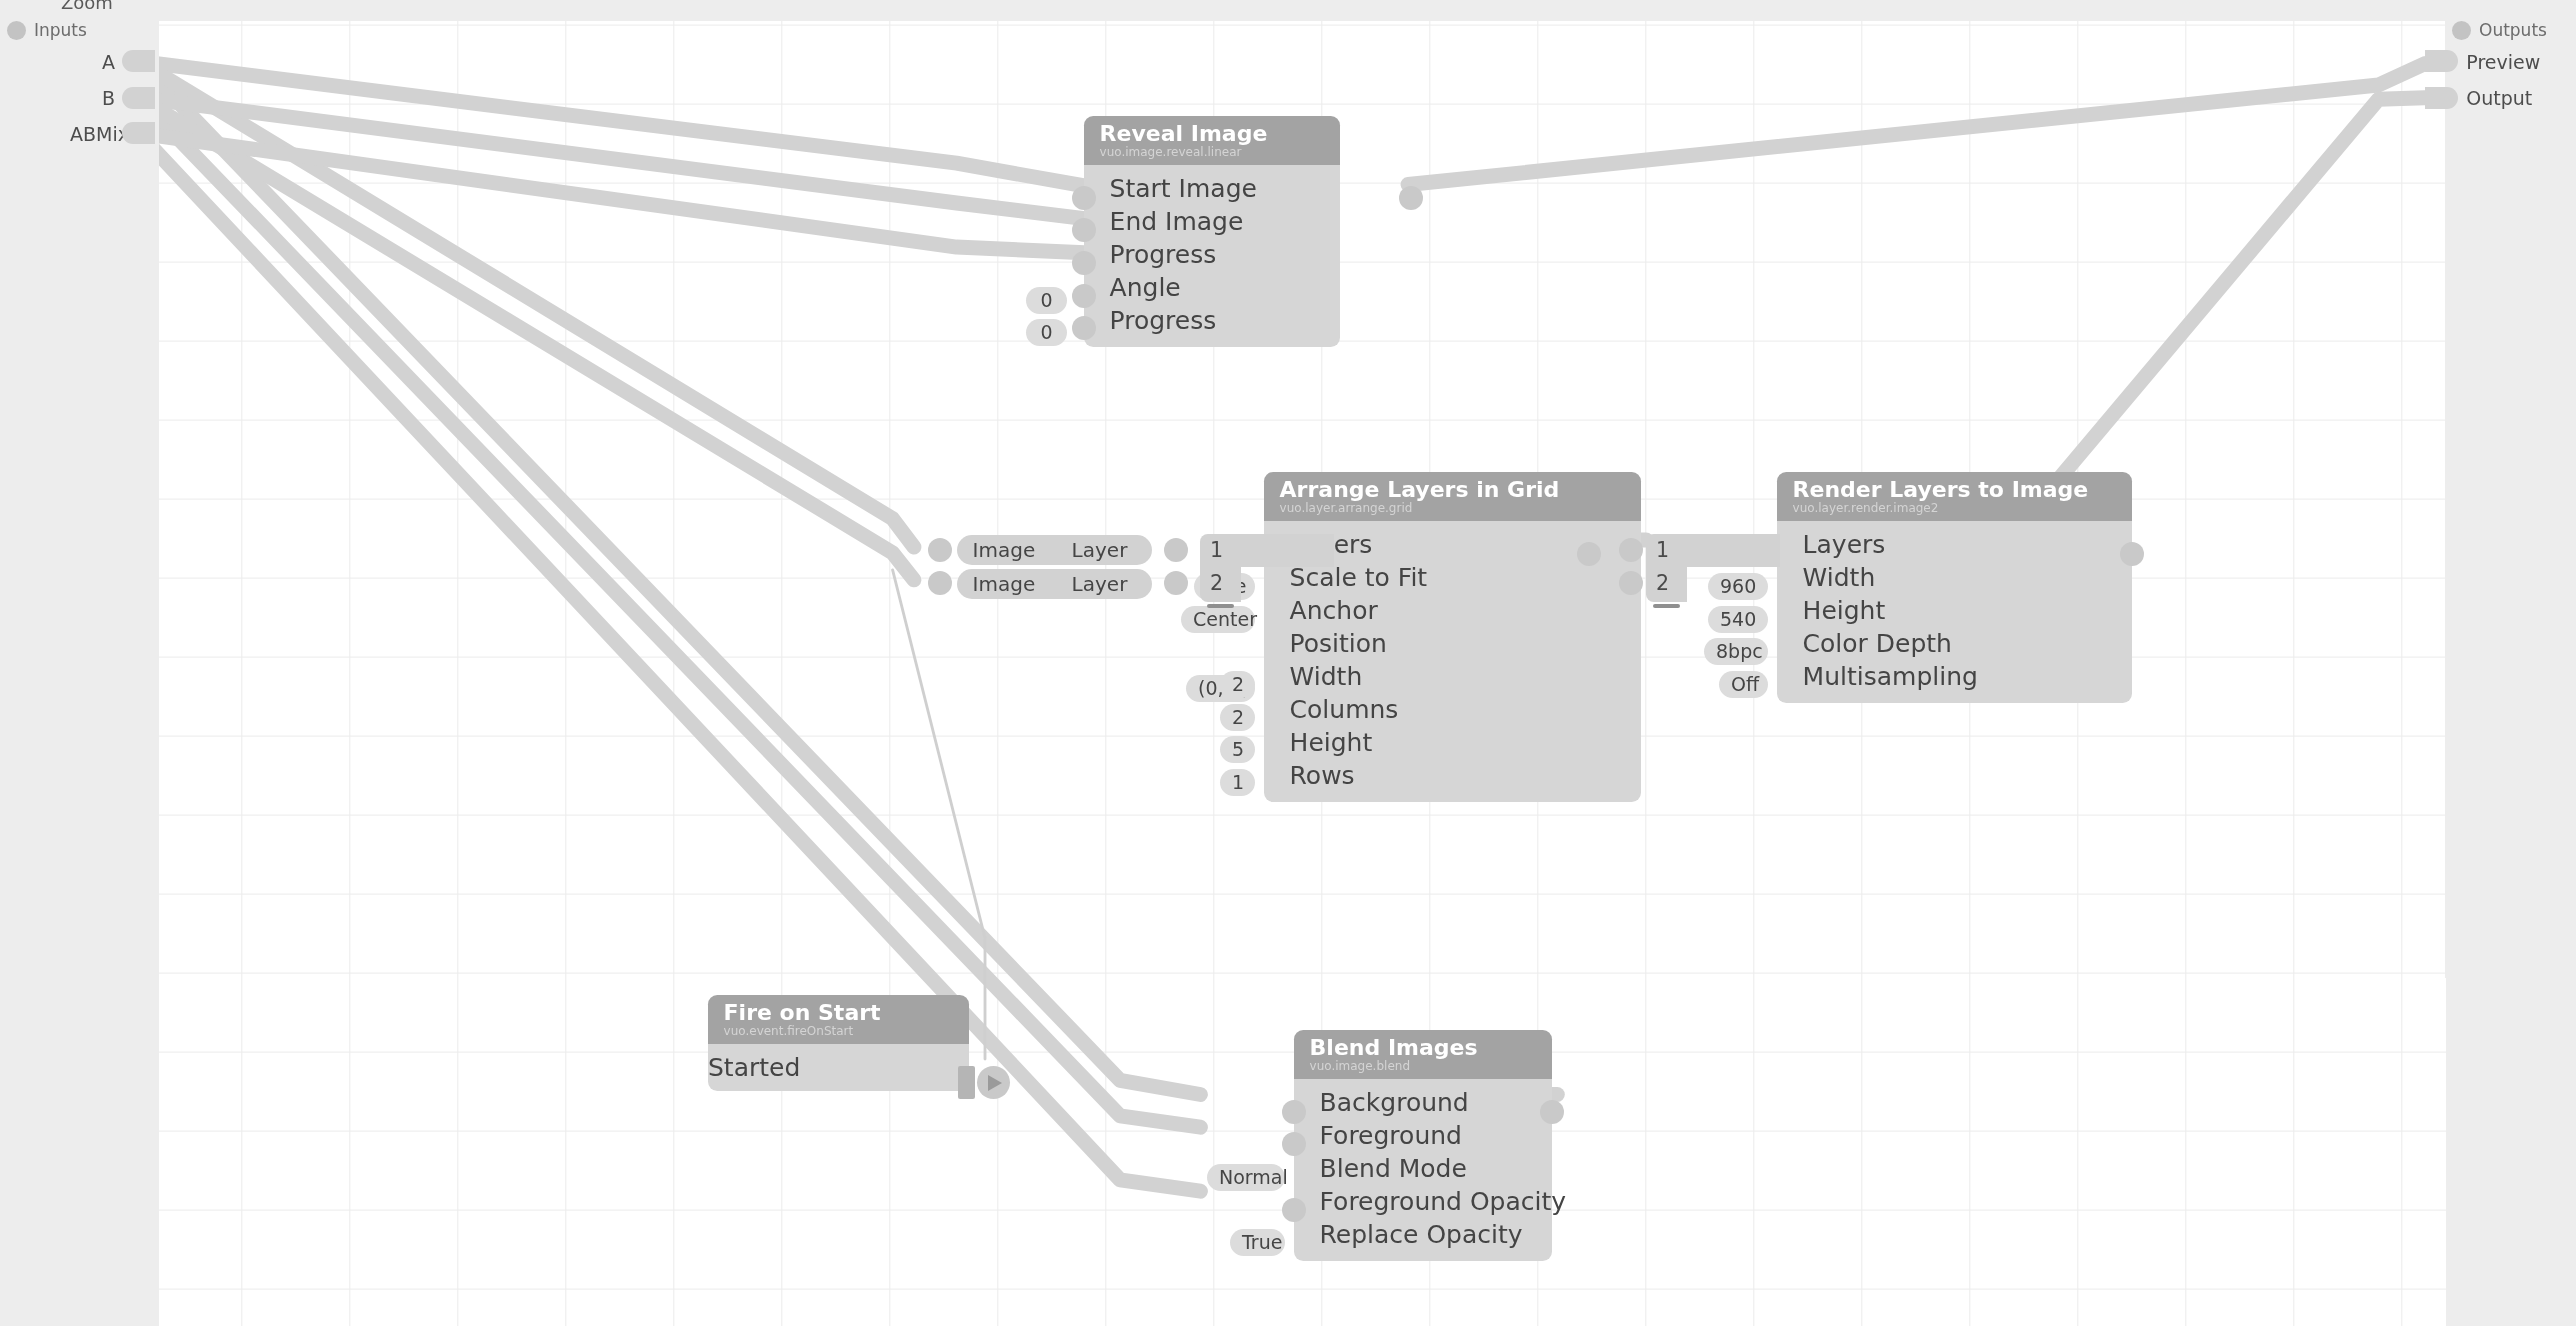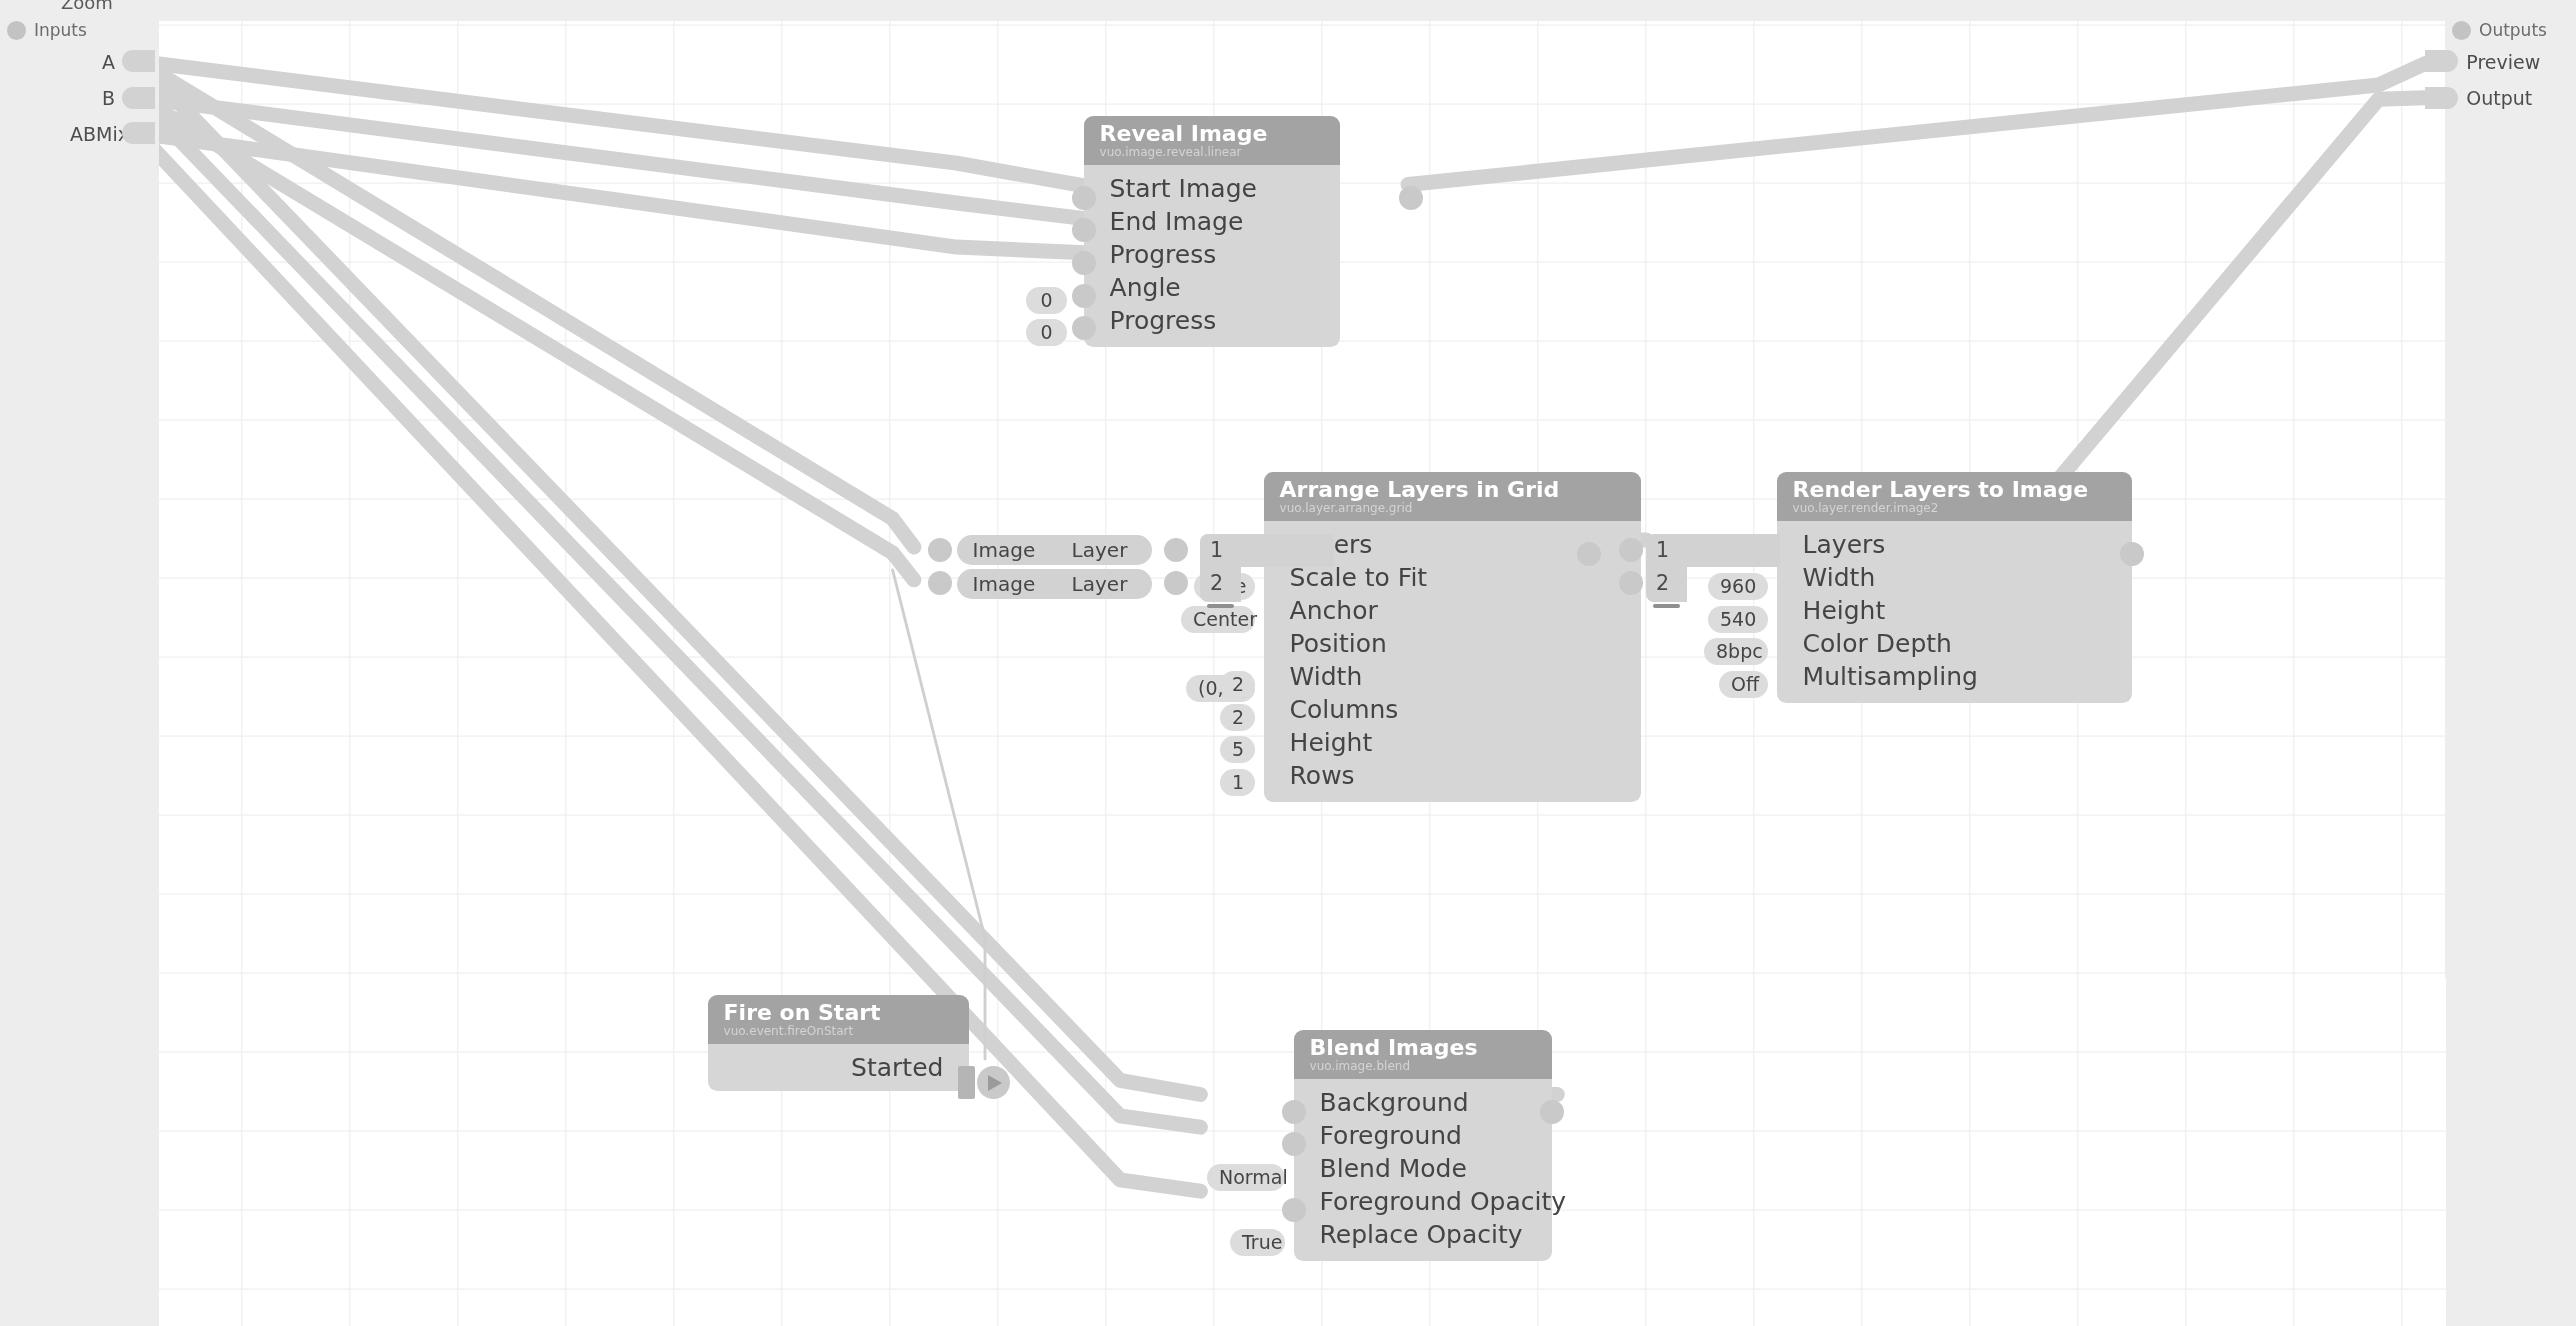--- a/index.html
+++ b/index.html
@@ -55,21 +55,21 @@
   .node-title{font-size:22px;font-weight:bold;color:#ffffff;line-height:1.08;white-space:nowrap;}
   .node-class{font-size:12px;color:#d4d4d4;line-height:1.12;margin-top:0.7px;white-space:nowrap;}
   .node-body{
     background:#d6d6d6;border-radius:0 0 9.2px 9.2px;
     padding:7.1px 0 10px 0;box-sizing:border-box;
   }
   .port-row{
     height:33px;line-height:33px;font-size:25px;color:#444444;
     padding-left:25.6px;white-space:nowrap;position:relative;
   }
-  .port-row.out{text-align:right;padding-left:0;padding-right:25.6px;}
+  .port-row.out{text-align:left;padding-left:0;padding-right:25.6px;}
 
   
   .pcircle{
     position:absolute;width:24px;height:24px;border-radius:50%;background:#c9c9c9;
   }
   
   .pill{
     position:absolute;height:27px;line-height:27px;border-radius:13.5px;
     background:#dcdcdc;color:#454545;font-size:19px;
     padding:0 12px;box-sizing:border-box;text-align:center;white-space:nowrap;

